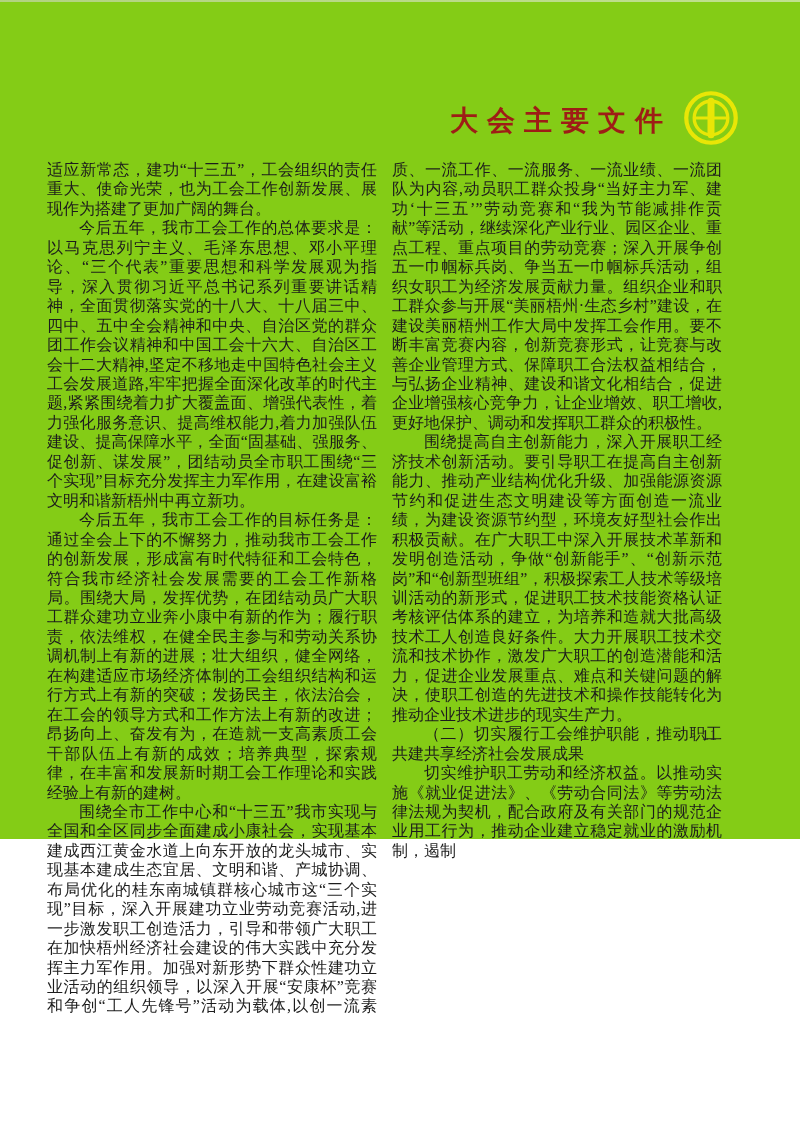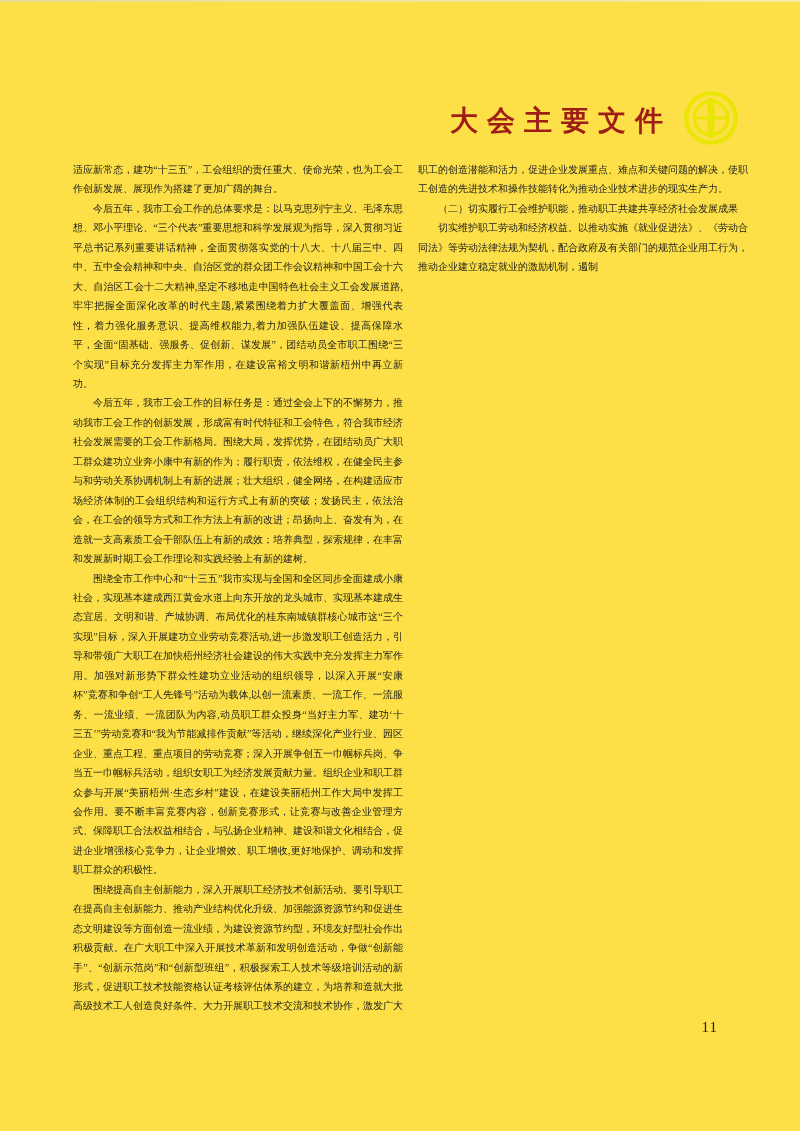--- a/index.html
+++ b/index.html
@@ -6,22 +6,22 @@
     margin: 0;
     padding: 0;
     width: 800px;
     height: 1131px;
     background: #ffffff;
     overflow: hidden;
   }
   .page {
     position: relative;
     width: 800px;
-    height: 1131px;
-    background: #fde047;
+    height: 839px;
+    background: #84cc16;
     font-family: "Liberation Serif", "DejaVu Serif", serif;
     color: #1c1c1c;
   }
   
   .page::before {
     content: "";
     position: absolute;
     left: 0; top: 0; right: 0;
     height: 2px;
     background: linear-gradient(to right, #d8d8d8, #f2f2f2);
@@ -43,31 +43,31 @@
     line-height: 1;
     padding-top: 6px;
   }
   .logo {
     width: 58px;
     height: 56px;
     flex: 0 0 auto;
   }
   .columns {
     position: absolute;
-    left: 73px;
+    left: 47px;
     top: 160px;
     width: 675px;
     height: 858px;
     column-count: 2;
     column-gap: 15px;
     column-fill: auto;
     overflow: hidden;
     text-align: justify;
     text-justify: inter-ideograph;
-    font-size: 10px;
+    font-size: 16px;
     line-height: 19.45px;
     word-break: break-all;
   }
   .para {
     margin: 0;
   }
   .para.indent {
     text-indent: 2em;
   }
   .footer-page-number {

